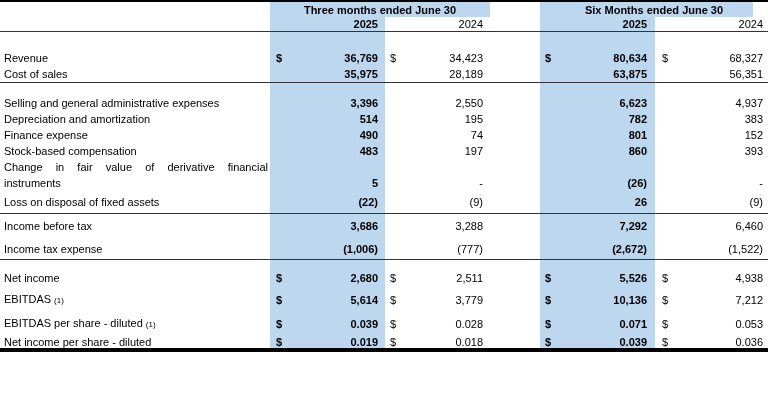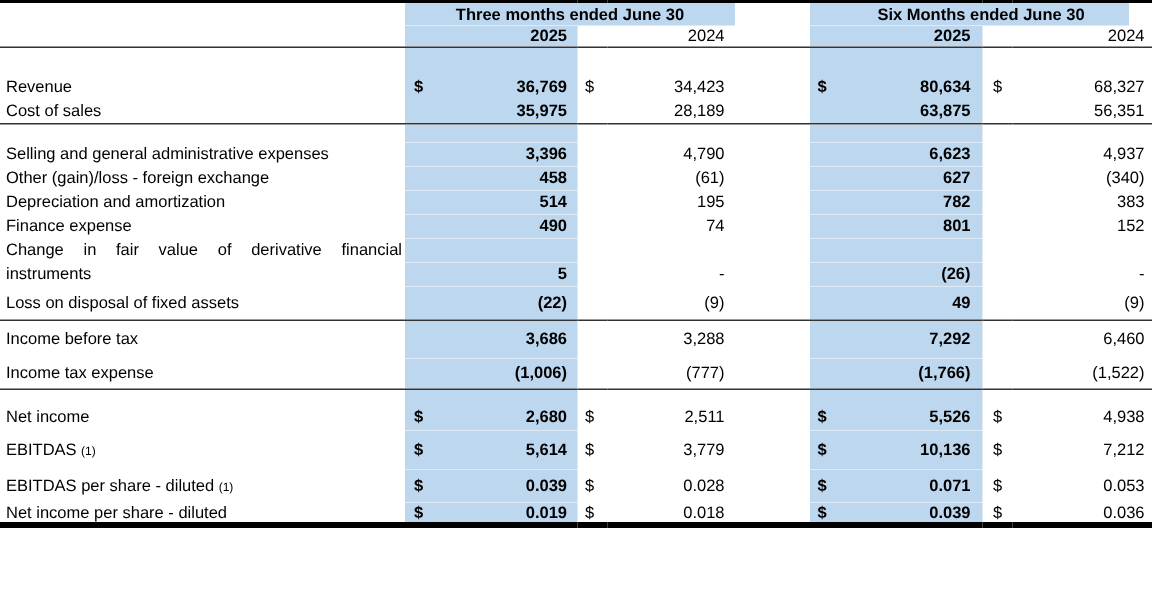--- a/index.html
+++ b/index.html
@@ -122,40 +122,28 @@
           <td class="hl"></td>
     <td></td>
           <td></td>
   </tr>
 
   <tr style="height:16px">
     <td class="lab">Selling and general administrative expenses</td>
     <td class="d hl b"></td>
     <td class="v v1 hl b">3,396</td>
     <td class="d d2"></td>
-    <td class="v v2">4,790</td>
+    <td class="v v2">2,550</td>
     <td></td>
     <td class="d d3 hl b"></td>
     <td class="v v3 hl b">6,623</td>
     <td class="d d4"></td>
     <td class="v v4">4,937</td>
   </tr>
 
-  <tr style="height:16px">
-    <td class="lab">Other (gain)/loss - foreign exchange</td>
-    <td class="d hl b"></td>
-    <td class="v v1 hl b">458</td>
-    <td class="d d2"></td>
-    <td class="v v2">(61)</td>
-    <td></td>
-    <td class="d d3 hl b"></td>
-    <td class="v v3 hl b">627</td>
-    <td class="d d4"></td>
-    <td class="v v4">(340)</td>
-  </tr>
 
   <tr style="height:16px">
     <td class="lab">Depreciation and amortization</td>
     <td class="d hl b"></td>
     <td class="v v1 hl b">514</td>
     <td class="d d2"></td>
     <td class="v v2">195</td>
     <td></td>
     <td class="d d3 hl b"></td>
     <td class="v v3 hl b">782</td>
@@ -169,20 +157,32 @@
     <td class="v v1 hl b">490</td>
     <td class="d d2"></td>
     <td class="v v2">74</td>
     <td></td>
     <td class="d d3 hl b"></td>
     <td class="v v3 hl b">801</td>
     <td class="d d4"></td>
     <td class="v v4">152</td>
   </tr>
 
+  <tr style="height:16px">
+    <td class="lab">Stock-based compensation</td>
+    <td class="d hl b"></td>
+    <td class="v v1 hl b">483</td>
+    <td class="d d2"></td>
+    <td class="v v2">197</td>
+    <td></td>
+    <td class="d d3 hl b"></td>
+    <td class="v v3 hl b">860</td>
+    <td class="d d4"></td>
+    <td class="v v4">393</td>
+  </tr>
 
   <tr style="height:16px">
     <td class="lab just">Change in fair value of derivative financial</td>
     <td class="d hl b"></td>
     <td class="v v1 hl b"></td>
     <td class="d d2"></td>
     <td class="v v2"></td>
     <td></td>
     <td class="d d3 hl b"></td>
     <td class="v v3 hl b"></td>
@@ -204,21 +204,21 @@
   </tr>
 
   <tr class="ln" style="height:22px">
     <td class="lab">Loss on disposal of fixed assets</td>
     <td class="d hl b"></td>
     <td class="v v1 hl b">(22)</td>
     <td class="d d2"></td>
     <td class="v v2">(9)</td>
     <td></td>
     <td class="d d3 hl b"></td>
-    <td class="v v3 hl b">49</td>
+    <td class="v v3 hl b">26</td>
     <td class="d d4"></td>
     <td class="v v4">(9)</td>
   </tr>
 
   <tr style="height:26px">
     <td class="lab">Income before tax</td>
     <td class="d hl b"></td>
     <td class="v v1 hl b">3,686</td>
     <td class="d d2"></td>
     <td class="v v2">3,288</td>
@@ -230,21 +230,21 @@
   </tr>
 
   <tr class="ln" style="height:20px">
     <td class="lab">Income tax expense</td>
     <td class="d hl b"></td>
     <td class="v v1 hl b">(1,006)</td>
     <td class="d d2"></td>
     <td class="v v2">(777)</td>
     <td></td>
     <td class="d d3 hl b"></td>
-    <td class="v v3 hl b">(1,766)</td>
+    <td class="v v3 hl b">(2,672)</td>
     <td class="d d4"></td>
     <td class="v v4">(1,522)</td>
   </tr>
 
   <tr class="vb" style="height:28px">
     <td class="lab">Net income</td>
     <td class="d hl b">$</td>
     <td class="v v1 hl b">2,680</td>
     <td class="d d2">$</td>
     <td class="v v2">2,511</td>

